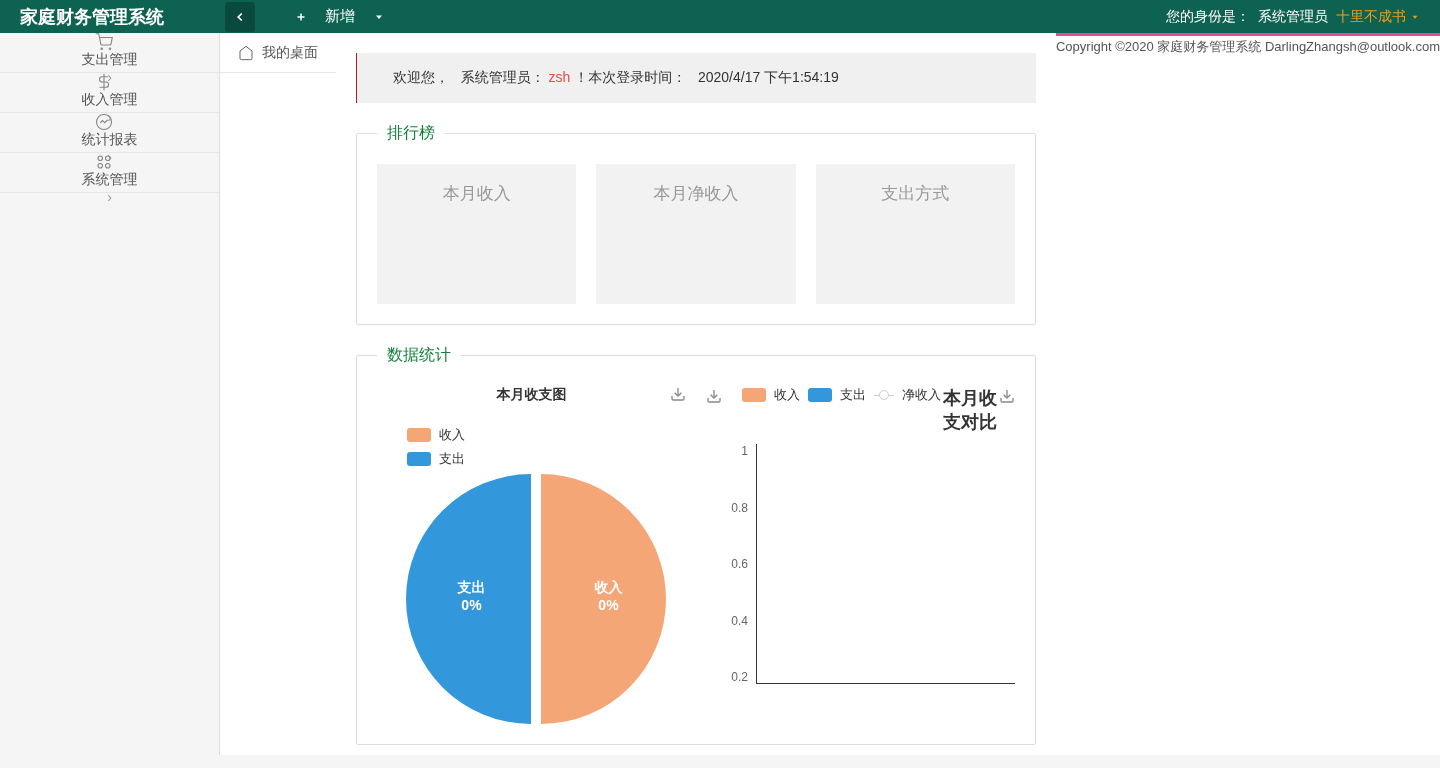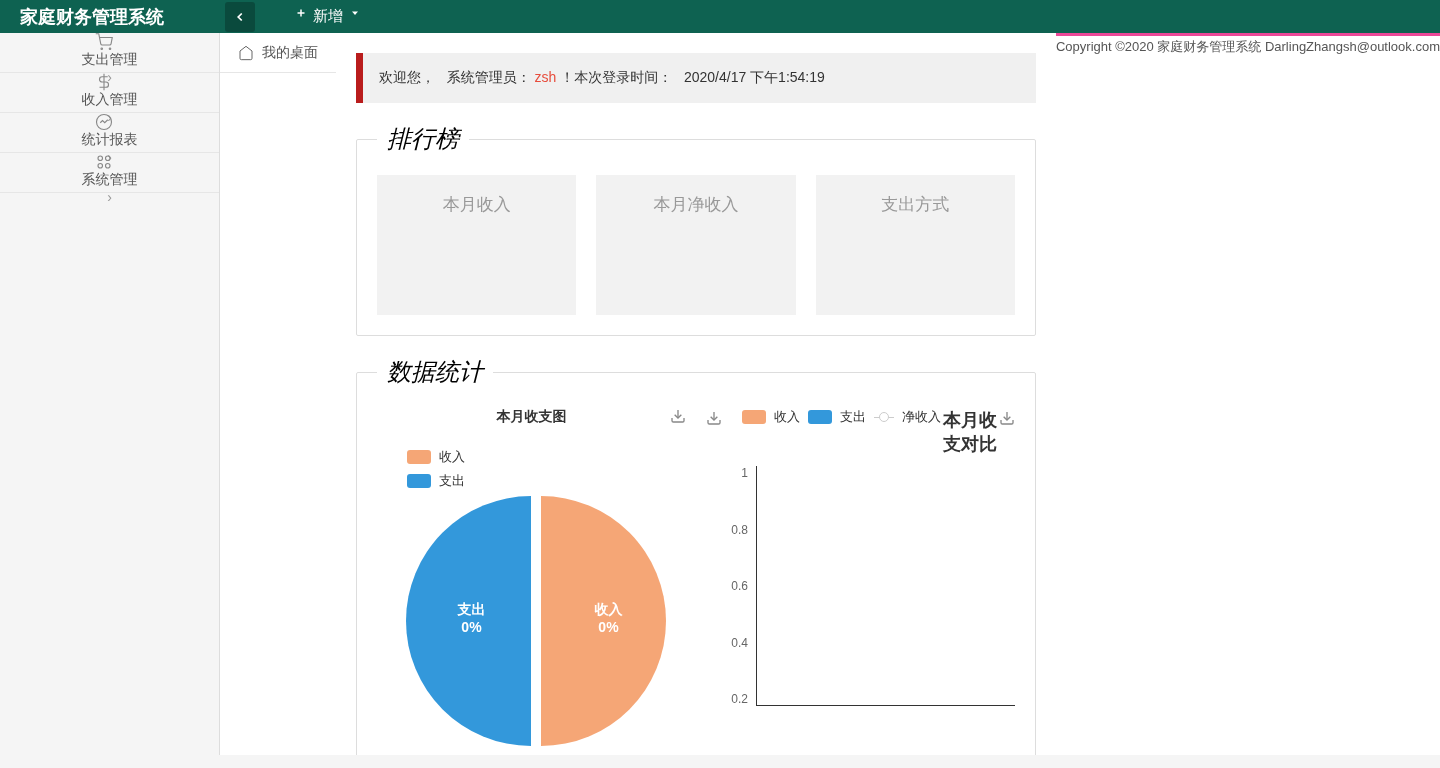--- a/index.html
+++ b/index.html
@@ -2,46 +2,46 @@
 <html><head>
   <meta charset="utf-8">
   <style>
     * { margin: 0; padding: 0; box-sizing: border-box; }
     body { font-family: "Microsoft YaHei", Arial, sans-serif; font-size: 14px; color: #333; background: #f5f5f5; overflow: hidden; }
     
     .topbar { height: 33px; background: #0e6251; display: flex; align-items: center; color: #fff; }
     .logo { width: 220px; padding: 0 20px; font-size: 18px; font-weight: bold; }
     .back-btn { width: 30px; height: 30px; background: #0a4a3d; display: flex; align-items: center; justify-content: center; cursor: pointer; border-radius: 3px; margin-left: 5px; }
     .back-btn svg { width: 14px; height: 14px; }
-    .add-btn { display: flex; align-items: flex-start; gap: 6px; margin-left: 40px; cursor: pointer; font-size: 15px; }
+    .add-btn { display: flex; align-items: center; gap: 18px; margin-left: 40px; cursor: pointer; font-size: 15px; }
     .add-btn svg { width: 12px; height: 12px; }
     .topbar-right { margin-left: auto; display: flex; align-items: center; gap: 8px; padding-right: 20px; }
     .user-link { color: #f39c12; cursor: pointer; display: flex; align-items: center; gap: 4px; }
     
     .container { display: flex; height: calc(100vh - 46px); }
     .sidebar { width: 220px; background: #f5f5f5; border-right: 1px solid #ddd; }
     .side-item { height: 40px; display: flex; align-items: center; padding: 0 11px; cursor: pointer; border-bottom: 1px solid #e6e6e6; color: #555; flex-direction: column; }
     .side-icon { width: 18px; height: 18px; margin-right: 12px; display: flex; align-items: center; justify-content: center; }
     .side-label { flex: 1; }
     .side-chevron { color: #999; }
     
     .content { flex: 1; display: flex; flex-direction: row; background: #fff; }
     .breadcrumb { height: 40px; border-bottom: 1px solid #e6e6e6; display: flex; align-items: center; padding: 0 18px; color: #555; gap: 8px; }
     .breadcrumb svg { width: 16px; height: 16px; }
     
     .main { flex: 1; overflow-y: auto; padding: 20px; position: relative; }
     .main::-webkit-scrollbar { width: 10px; }
     .main::-webkit-scrollbar-thumb { background: #ccc; border-radius: 5px; }
     .main::-webkit-scrollbar-track { background: #f0f0f0; }
     
-    .welcome { border-left: 7px solid #b91c1c; background: #f0f0f0; padding: 16px 16px; margin-bottom: 20px; }
+    .welcome { border-left: 1px solid #b91c1c; background: #f0f0f0; padding: 16px 36px; margin-bottom: 20px; }
     .welcome .red { color: #e74c3c; }
     
     fieldset { border: 1px solid #ddd; border-radius: 2px; padding: 20px; margin-bottom: 20px; }
-    legend { padding: 0 10px; font-size: 24px; color: #000000; font-style: italic; }
+    legend { padding: 0 10px; font-size: 16px; color: #15803d; }
     
     .cards { display: flex; gap: 20px; }
     .card { flex: 1; background: #f2f2f2; height: 140px; display: flex; align-items: flex-start; justify-content: center; padding-top: 18px; color: #999; font-size: 17px; }
     
     .charts { display: flex; gap: 20px; }
     .chart { flex: 1; position: relative; }
     .chart-title { text-align: center; font-size: 14px; font-weight: bold; margin-bottom: 10px; }
     .download-icon { position: absolute; top: 0; cursor: pointer; color: #888; }
     .download-left { right: 0; }
     
@@ -90,20 +90,30 @@
   </div>
   <div class="add-btn">
     <svg viewBox="0 0 24 24" fill="none" stroke="#fff" stroke-width="3">
         <line x1="12" y1="5" x2="12" y2="19"></line>
         <line x1="5" y1="12" x2="19" y2="12"></line>
       </svg>
     <span>新增</span>
     <svg width="10" height="10" viewBox="0 0 24 24" fill="#fff">
         <polygon points="6 9 18 9 12 16"></polygon>
       </svg>
+  </div>
+  <div class="topbar-right">
+    <span>您的身份是：</span>
+    <span>系统管理员</span>
+    <span class="user-link">
+      <span>十里不成书</span>
+      <svg width="10" height="10" viewBox="0 0 24 24" fill="#f39c12">
+          <polygon points="6 9 18 9 12 16"></polygon>
+        </svg>
+    </span>
   </div>
 </div>
 
 <div class="container">
   <div class="sidebar">
     <div class="side-item">
       <span class="side-icon">
         <svg viewBox="0 0 24 24" fill="none" stroke="#888" stroke-width="1.5">
             <circle cx="9" cy="21" r="1"></circle>
             <circle cx="20" cy="21" r="1"></circle>

